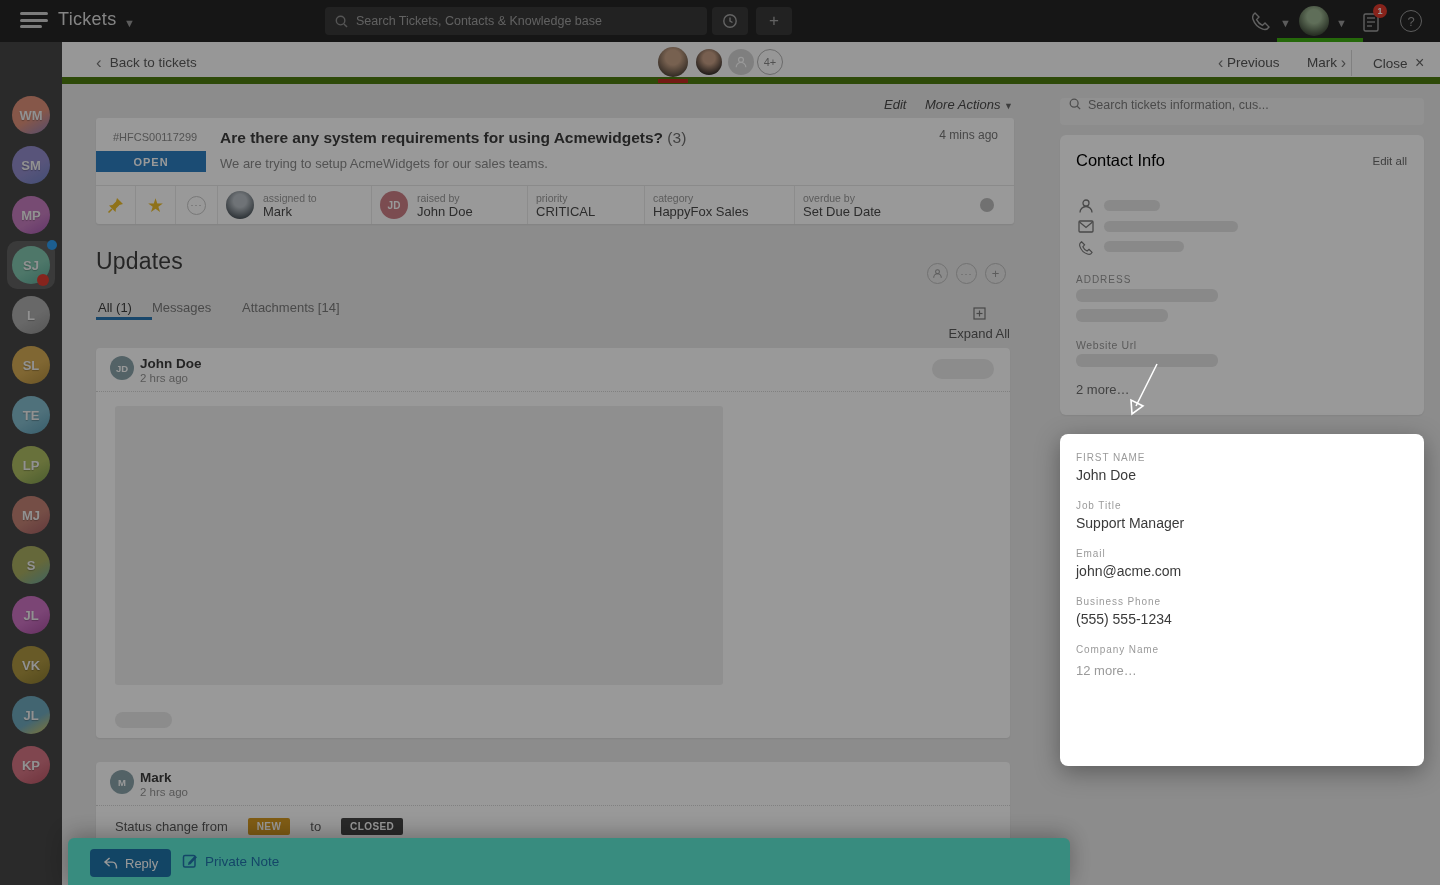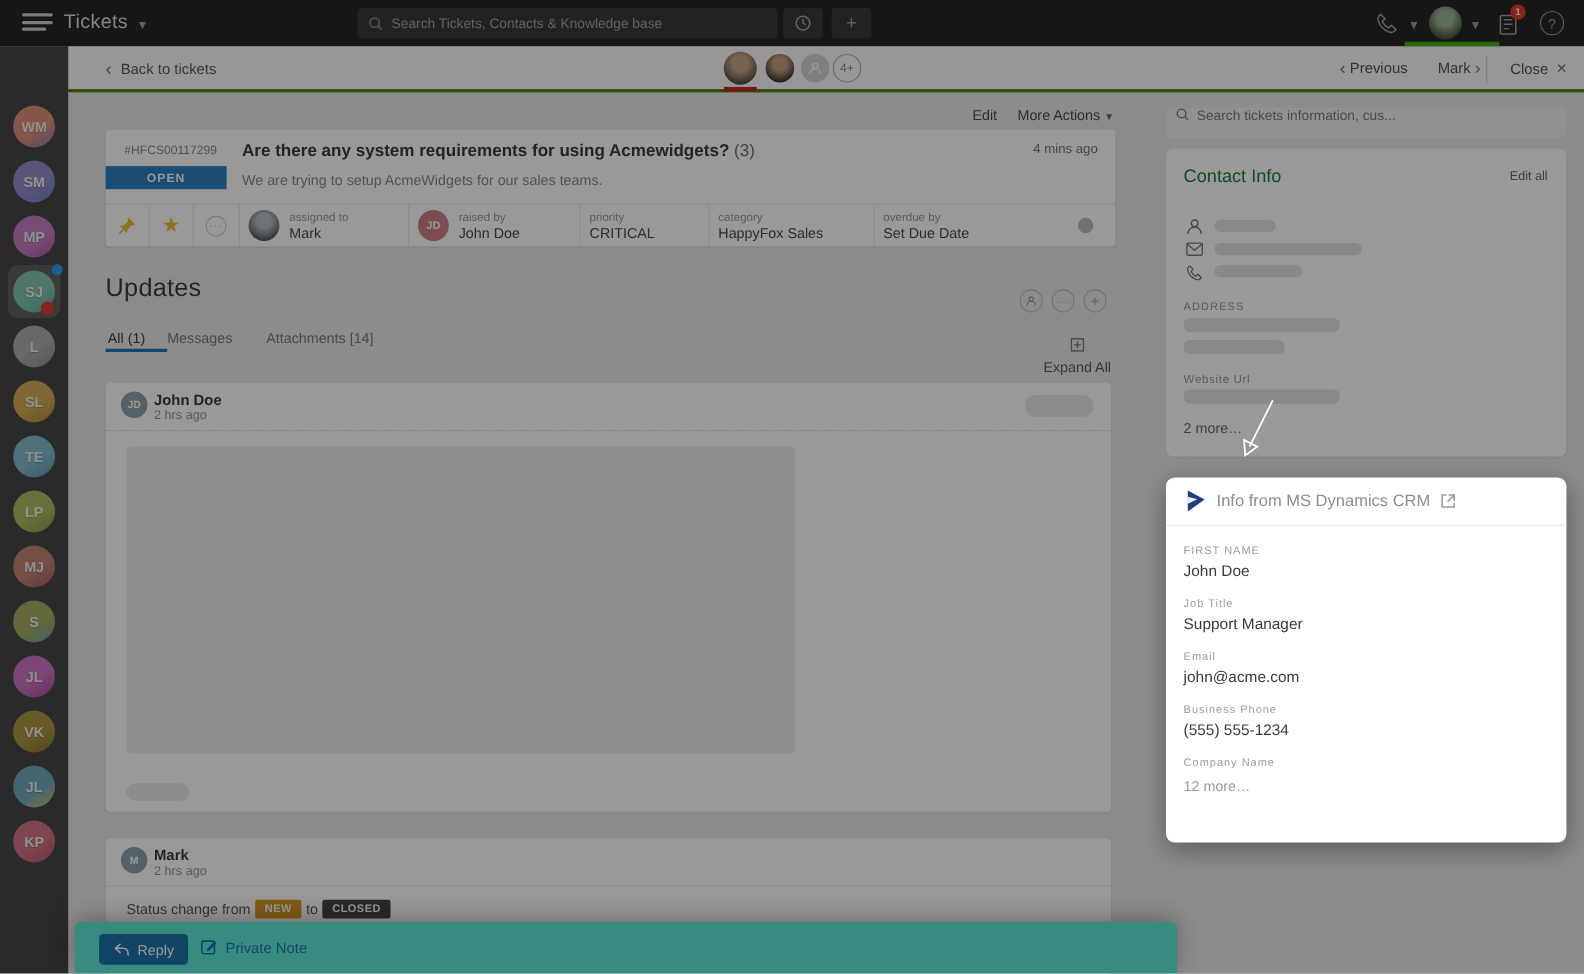--- a/index.html
+++ b/index.html
@@ -23,30 +23,30 @@
   .help-circ { position:absolute; left:1400px; top:10px; width:22px; height:22px; border:1.6px solid #9a9a9a; border-radius:50%; color:#9a9a9a; font-size:13px; display:flex; align-items:center; justify-content:center; }
 
   
   .sidenav { position:absolute; left:0; top:42px; width:62px; height:843px; background:#464646; z-index:1; }
   .s-av { position:absolute; left:12px; width:38px; height:38px; border-radius:50%; display:flex; align-items:center; justify-content:center; color:#f2f2f2; font-size:13px; font-weight:bold; text-shadow:0 1px 1px rgba(0,0,0,.25); }
   .s-sel { position:absolute; left:7px; width:48px; height:48px; border-radius:10px; background:rgba(255,255,255,.15); }
   .dot-b { position:absolute; width:10px; height:10px; border-radius:50%; background:#2f9df0; }
   .dot-r { position:absolute; width:12px; height:12px; border-radius:50%; background:#e03c31; }
 
   
-  .hdr { position:absolute; left:62px; top:42px; width:1378px; height:42px; background:#fcfcfc; border-bottom:3px solid #4d7c0f; }
+  .hdr { position:absolute; left:62px; top:42px; width:1378px; height:42px; background:#fcfcfc; border-bottom:7px solid #4d7c0f; }
   .back { position:absolute; left:34px; top:11px; font-size:13.5px; color:#5a5a5a; }
   .back b { font-weight:normal; font-size:17px; color:#777; margin-right:8px; vertical-align:-1px; }
   .h-av { position:absolute; border-radius:50%; }
   .nav-txt { position:absolute; top:12px; font-size:13.5px; color:#555; }
   .nav-txt .c { font-size:16px; color:#777; vertical-align:-1px; }
   .vline { position:absolute; left:1289px; top:8px; width:1px; height:26px; background:#d6d6d6; }
 
   
-  .link-sm { font-size:13px; color:#4a4a4a; }
+  .link-sm { font-size:13px; color:#4a4a4a;font-style:italic; }
   .tcard { position:absolute; left:96px; top:118px; width:918px; height:106px; background:#fff; border-radius:3px; box-shadow:0 1px 2px rgba(0,0,0,.08); }
   .tid { position:absolute; left:17px; top:13px; font-size:11px; color:#8a8a8a; }
   .tstatus { position:absolute; left:0; top:33px; width:110px; height:21px; background:#2d7fc1; color:#fff; font-size:11px; font-weight:bold; letter-spacing:1px; display:flex; align-items:center; justify-content:center; }
   .ttitle { position:absolute; left:124px; top:11px; font-size:15.5px; font-weight:bold; color:#3d3d3d; }
   .ttitle span { font-weight:normal; color:#6e6e6e; }
   .ttime { position:absolute; right:16px; top:10px; font-size:12px; color:#777; }
   .tsub { position:absolute; left:124px; top:38px; font-size:13px; color:#8a8a8a; }
   .tmeta { position:absolute; left:0; top:67px; width:918px; height:39px; border-top:1px solid #e6e6e6; display:flex; }
   .mcell { border-right:1px solid #e9e9e9; display:flex; align-items:center; justify-content:center; }
   .mpair { display:flex; align-items:center; justify-content:flex-start; padding-left:8px; }
@@ -62,32 +62,32 @@
   .tab-ul { position:absolute; left:96px; top:317px; width:56px; height:3px; background:#2b77b3; }
   .expand { position:absolute; top:307px; right:430px; font-size:13px; color:#5a5a5a; display:flex; align-items:center; gap:6px;flex-direction:column; }
 
   .ucard { position:absolute; left:96px; width:914px; background:#fff; border-radius:4px; box-shadow:0 1px 2px rgba(0,0,0,.07); }
   .av24 { position:absolute; left:14px; top:8px; width:24px; height:24px; border-radius:50%; background:#8ba4ab; color:#fff; font-size:9.5px; font-weight:bold; display:flex; align-items:center; justify-content:center; }
   .uname { position:absolute; left:44px; top:8px; font-size:13.5px; font-weight:bold; color:#3c3c3c; }
   .utime { position:absolute; left:44px; top:24px; font-size:11.5px; color:#949494; }
   .skel { background:#e9e9e9; border-radius:10px; }
   .dotline { position:absolute; left:0; width:914px; border-top:1px dotted #d5d5d5; }
   .msg-block { position:absolute; left:19px; top:58px; width:608px; height:279px; background:#efefef; border-radius:3px; }
-  .statusline { position:absolute; left:19px; top:56px; display:flex; align-items:center; gap:4px; font-size:13px; color:#5a5a5a; }
+  .statusline { position:absolute; left:19px; top:56px; display:flex; align-items:center; gap:20px; font-size:13px; color:#5a5a5a; }
   .st-badge { font-size:10px; font-weight:bold; color:#fff; padding:3px 9px; border-radius:2px; letter-spacing:.4px; }
 
   .replybar { position:absolute; left:68px; top:838px; width:1002px; height:47px; background:#5eead4; border-radius:6px 6px 0 0; box-shadow:0 -3px 22px rgba(0,0,0,.30); z-index:2; }
   .reply-btn { position:absolute; left:22px; top:11px; height:28px; padding:0 13px; background:#1f74a8; border:none; border-radius:4px; color:#fff; font-size:13px; display:flex; align-items:center; gap:7px; font-family:inherit; }
   .pnote { position:absolute; left:114px; top:15px; font-size:13.5px; color:#2276ad; display:flex; align-items:center; gap:7px; }
 
   
   .rsearch { position:absolute; left:1060px; top:98px; width:364px; height:27px; background:#f2f2f2; border-radius:4px; display:flex; align-items:flex-start; padding:0 9px; }
   .rsearch span { font-size:12.5px; color:#7c7c7c; margin-left:7px; }
   .ccard { position:absolute; left:1060px; top:135px; width:364px; height:280px; background:#fff; border-radius:6px; box-shadow:0 1px 2px rgba(0,0,0,.07); }
-  .ctitle { position:absolute; left:16px; top:16px; font-size:16.5px; color:#15803d; font-weight:300;text-align:center; }
+  .ctitle { position:absolute; left:16px; top:16px; font-size:16.5px; color:#000000; font-weight:300;text-align:center; }
   .editall { position:absolute; right:17px; top:20px; font-size:11.5px; color:#6a6a6a; }
   .crow-ic { position:absolute; left:18px; }
   .sk { position:absolute; background:#e5e5e5; border-radius:6px; }
   .claba { position:absolute; left:16px; font-size:10px; color:#979797; letter-spacing:1px; }
   .clabb { position:absolute; left:16px; font-size:10.5px; color:#979797; letter-spacing:.6px; }
   .cmore { position:absolute; left:16px; font-size:13px; color:#6e6e6e; }
 
   .overlay { position:absolute; inset:0; background:rgba(0,0,0,.40); z-index:5; }
   .note-arrow { position:absolute; left:1108px; top:356px; z-index:6; }
 
@@ -374,32 +374,20 @@
 </div>
 
 <div class="overlay"></div>
 
 <svg class="note-arrow" width="64" height="66" viewBox="0 0 64 66">
   <line x1="49" y1="8" x2="28" y2="50" stroke="#ffffff" stroke-width="1.6"></line>
   <path d="M24 58 L23 44 L35 50 Z" fill="none" stroke="#ffffff" stroke-width="1.6"></path>
 </svg>
 
 <div class="crm">
-  <div class="crm-hd">
-    <svg width="21" height="21" viewBox="0 0 22 22">
-      <polygon points="4,1 20,9.6 4,21" fill="#1e3f7e"></polygon>
-      <polygon points="4,6.8 13,9.2 4,13.6" fill="#ffffff" opacity="0.92"></polygon>
-    </svg>
-    <span class="crm-title">Info from MS Dynamics CRM</span>
-    <svg width="15" height="15" viewBox="0 0 15 15">
-        <path d="M6 2 H2 V13 H13 V9" fill="none" stroke="#9a9a9a" stroke-width="1.4"></path>
-        <polyline points="8,2 13,2 13,7" fill="none" stroke="#9a9a9a" stroke-width="1.4"></polyline>
-        <line x1="13" y1="2" x2="7" y2="8" stroke="#9a9a9a" stroke-width="1.4"></line>
-      </svg>
-  </div>
   <div class="crm-body">
     <div class="crm-f">
         <div class="crm-lab">FIRST NAME</div>
         <div class="crm-val">John Doe</div>
       </div>
     <div class="crm-f">
         <div class="crm-lab">Job Title</div>
         <div class="crm-val">Support Manager</div>
       </div>
     <div class="crm-f">

